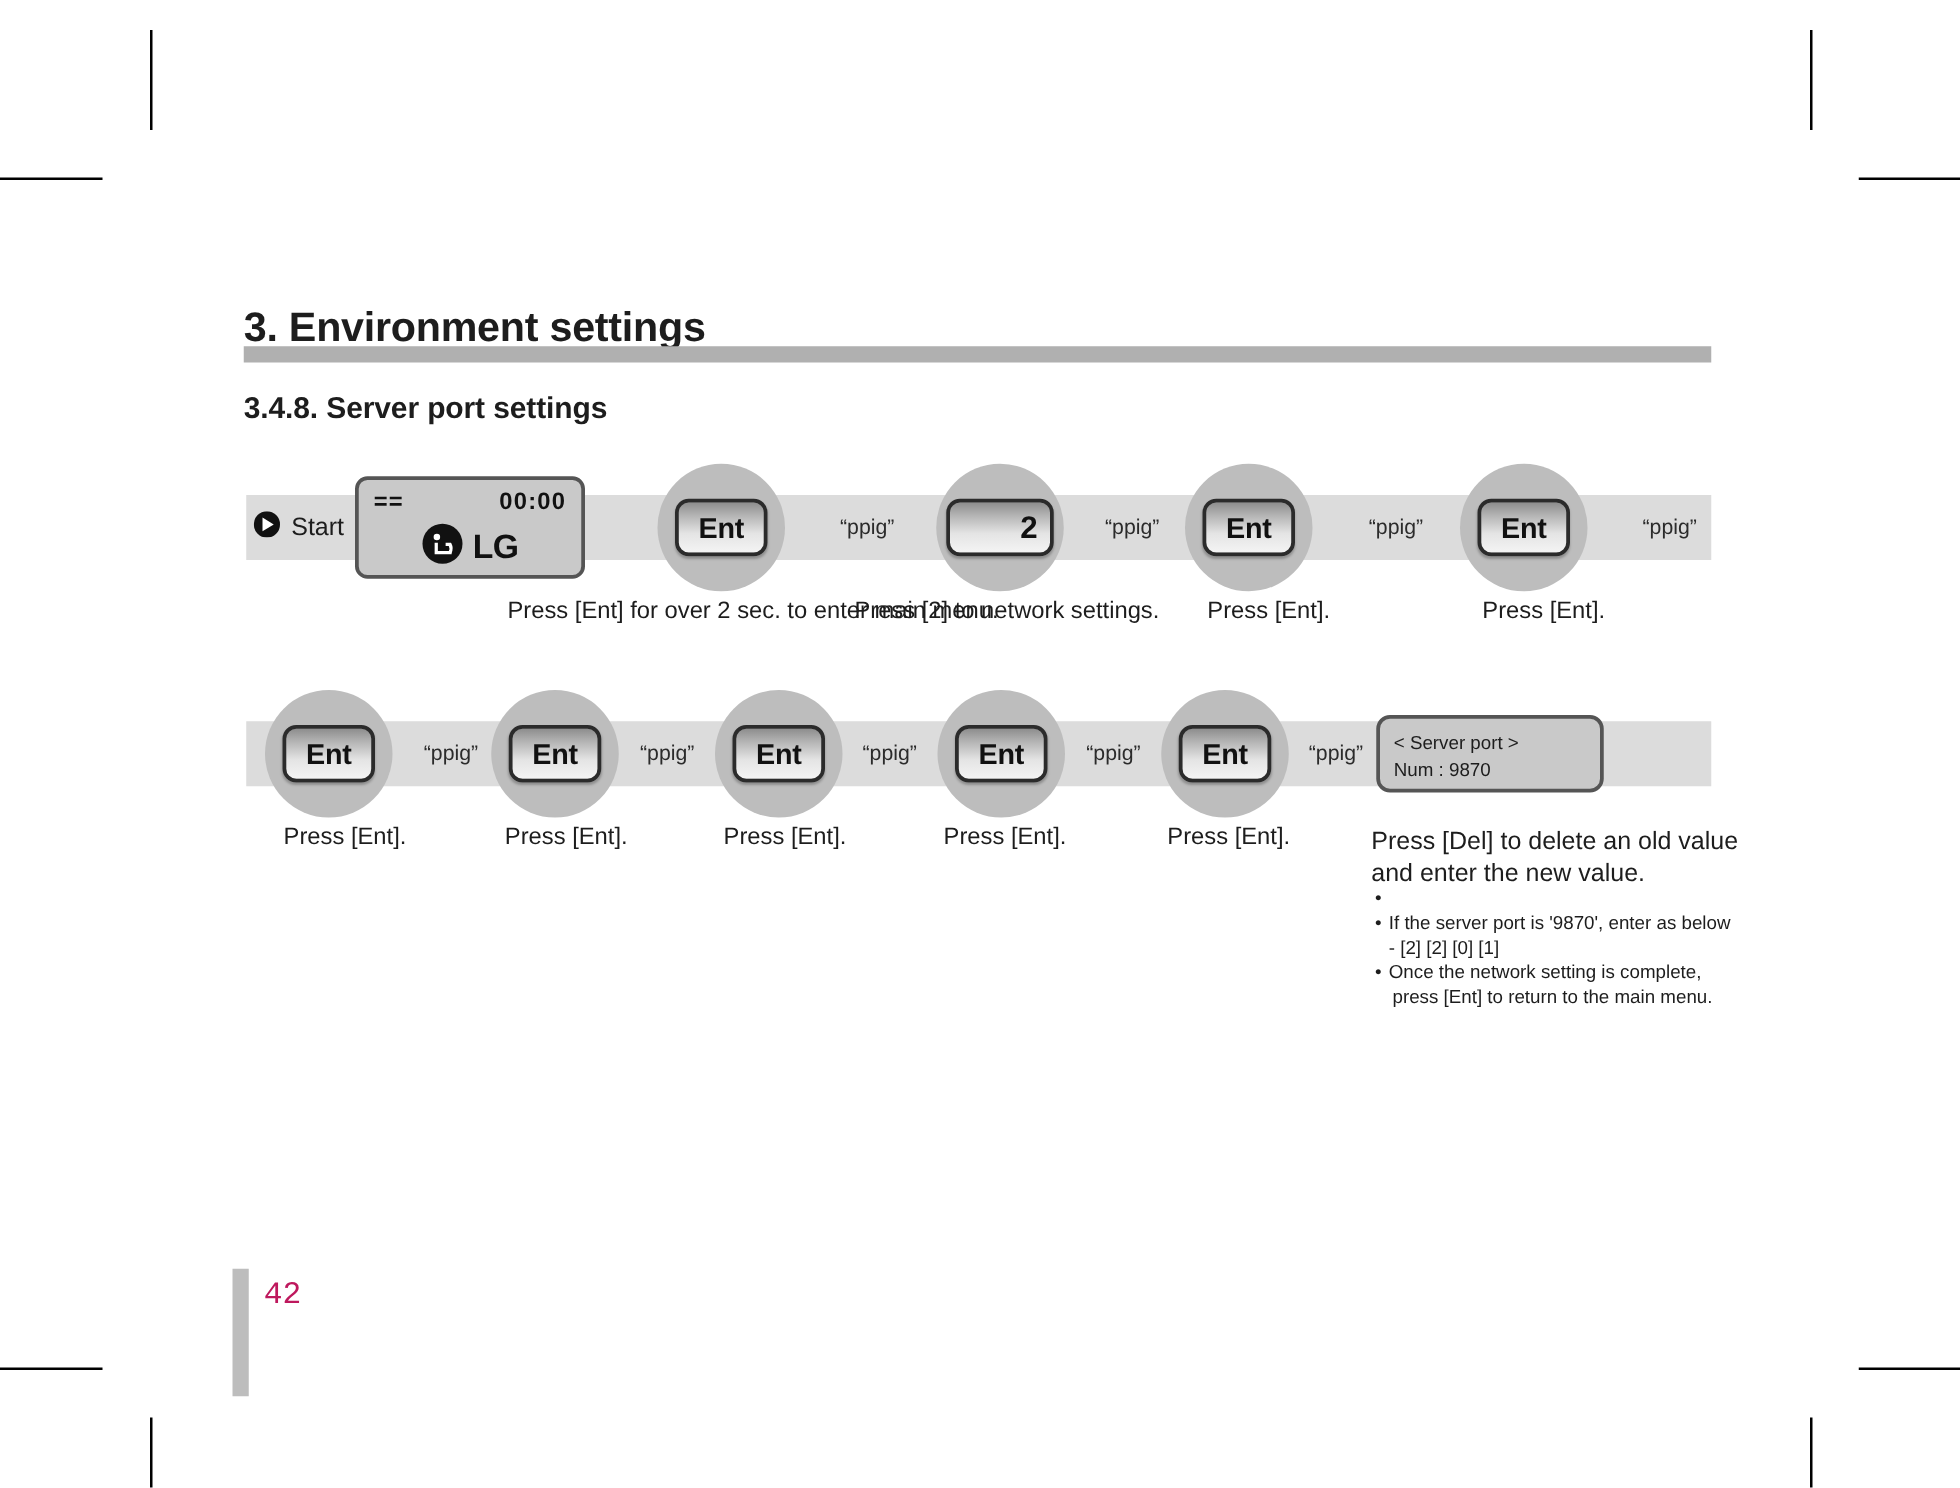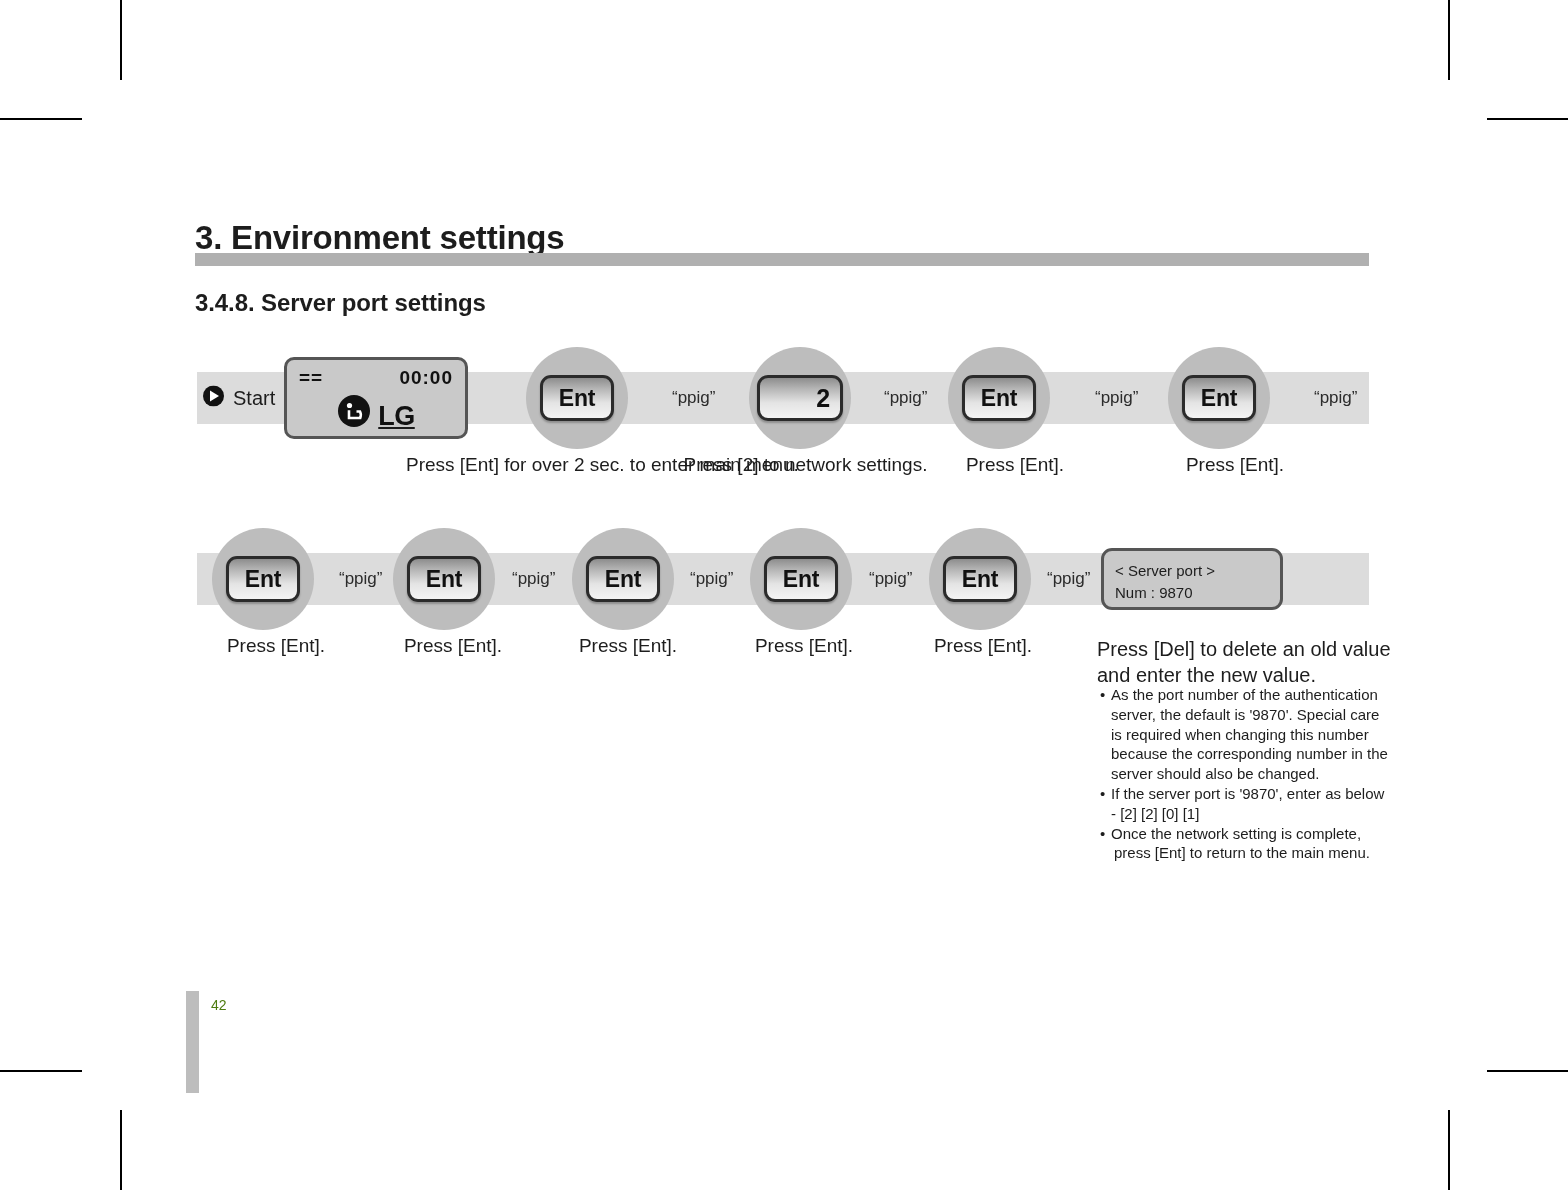--- a/index.html
+++ b/index.html
@@ -4,21 +4,21 @@
 <style>
   html,body{margin:0;padding:0;}
   body{
     width:1568px;height:1190px;
     background:#ffffff;
     font-family:"Liberation Sans", sans-serif;
     position:relative;
     overflow:hidden;
     color:#1a1a1a;
   }
-  .page{position:absolute;inset:0;}
+  .page{position:absolute;inset:0;margin-top:24px;}
 
   
   .crop{position:absolute;background:#000;}
   .crop.v{width:2px;height:80px;}
   .crop.h{height:2px;width:82px;}
 
   
   .chapter-title{
     position:absolute;left:195px;top:219px;
     font-size:33px;font-weight:bold;letter-spacing:-0.2px;
@@ -96,21 +96,21 @@
     width:184px;height:82px;
     top:50%;transform:translateY(-50%);
   }
   .lcd-main .lcd-top{
     position:absolute;top:7px;left:12px;right:12px;
     display:flex;justify-content:space-between;
     font-size:19px;font-weight:bold;color:#111;letter-spacing:1px;
   }
   .lcd-main .lcd-logo{
     position:absolute;left:0;right:0;top:34px;
-    display:flex;align-items:flex-end;justify-content:center;gap:7px;text-decoration:underline;
+    display:flex;align-items:center;justify-content:center;gap:7px;
   }
   .lcd-main .lg-word{font-size:27px;font-weight:bold;color:#111;letter-spacing:-0.5px;}
 
   .lcd-text{
     width:182px;height:62px;
     top:50%;transform:translateY(-50%);
     padding:9px 11px;
   }
   .lcd-text .lcd-line{font-size:15px;color:#1d1d1d;line-height:1.45;white-space:nowrap;}
 
@@ -124,21 +124,21 @@
     position:absolute;
     font-size:15px;color:#1d1d1d;line-height:1.32;
   }
   .note-item{display:flex;margin-bottom:0px;}
   .note-bullet{width:11px;flex:none;}
   .note-body{white-space:pre-line;}
   .note-sub{padding-left:11px;white-space:nowrap;}
 
   
   .page-bar{position:absolute;left:186px;top:991px;width:13px;height:102px;background:#bdbdbd;}
-  .page-number{position:absolute;left:211px;top:997px;font-size:14px;color:#4d7c0f;}
+  .page-number{position:absolute;left:211px;top:997px;font-size:25px;color:#be185d;font-family:Liberation Mono, monospace;}
 </style>
 </head>
 <body>
 
 <div class="page">
 
   <div class="crop v" style="left:120px;top:0;"></div>
   <div class="crop h" style="left:0;top:118px;"></div>
   <div class="crop v" style="left:1448px;top:0;"></div>
   <div class="crop h" style="left:1487px;top:118px;"></div>
@@ -294,25 +294,20 @@
   <div class="caption" style="left:500px;top:634px;width:256px;">Press [Ent].</div>
   <div class="caption" style="left:676px;top:634px;width:256px;">Press [Ent].</div>
   <div class="caption" style="left:855px;top:634px;width:256px;">Press [Ent].</div>
 
   <div class="note-head" style="left:1097px;top:636px;width:330px;white-space:pre-line;">Press [Del] to delete an old value
 and enter the new value.</div>
 
   <div class="note-list" style="left:1100px;top:685px;width:320px;">
     <div class="note-item">
       <span class="note-bullet">•</span>
-      <span class="note-body">As the port number of the authentication
-server, the default is '9870'. Special care
-is required when changing this number
-because the corresponding number in the
-server should also be changed.</span>
     </div>
     <div class="note-item">
       <span class="note-bullet">•</span>
       <span class="note-body">If the server port is '9870', enter as below</span>
     </div>
     <div class="note-sub">- [2] [2] [0] [1]</div>
     <div class="note-item">
       <span class="note-bullet">•</span>
       <span class="note-body">Once the network setting is complete,</span>
     </div>

